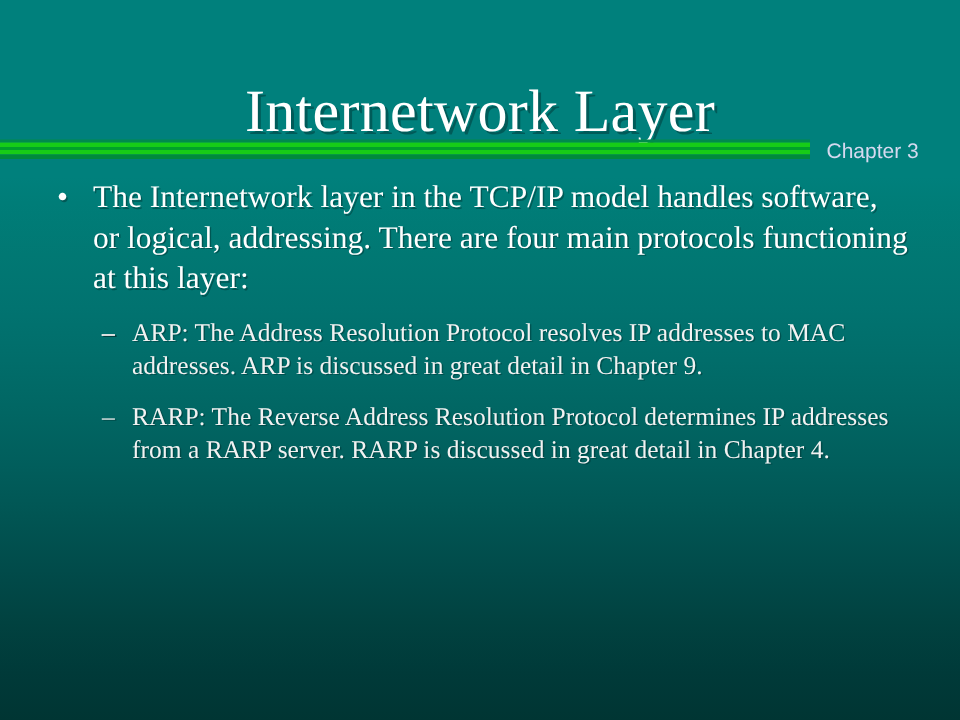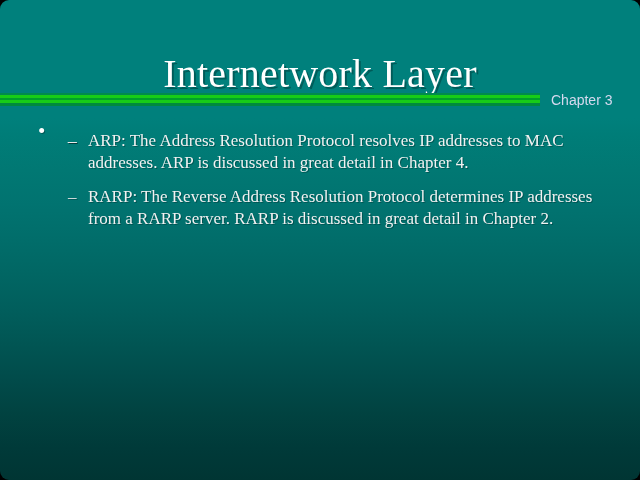--- a/index.html
+++ b/index.html
@@ -23,21 +23,20 @@
         #016d6a 240px,
         #016663 275px,
         #015e5c 310px,
         #015553 345px,
         #014b4a 380px,
         #014240 415px,
         #003a39 448px,
         #003533 480px);
     font-family: "Liberation Serif", "DejaVu Serif", serif;
     color: #ffffff;
-    border-radius: 9px;
   }
 
   
   .title-area {
     position: absolute;
     left: 0;
     top: 24px;
     width: 640px;
     text-align: center;
   }
@@ -156,38 +155,39 @@
       <div class="bar bar-bright-2"></div>
       <div class="bar bar-dark-bot"></div>
     </div>
     <div class="chapter-label">Chapter 3</div>
   </div>
 
   <div class="body-area">
 
     <div class="bullet-l1">
       <span class="marker">•</span>
+      <span>The Internetwork layer in the TCP/IP model handles software, or logical, addressing. There are four main protocols functioning at this layer:</span>
     </div>
 
     <div class="sublist">
 
       <div class="bullet-l2">
         <span class="marker">–</span>
       </div>
 
       <div class="bullet-l2">
         <span class="marker">–</span>
       </div>
 
       <div class="bullet-l2">
         <span class="marker">–</span>
-        <span>ARP: The Address Resolution Protocol resolves IP addresses to MAC addresses. ARP is discussed in great detail in Chapter 4.</span>
+        <span>ARP: The Address Resolution Protocol resolves IP addresses to MAC addresses. ARP is discussed in great detail in Chapter 9.</span>
       </div>
 
       <div class="bullet-l2">
         <span class="marker">–</span>
-        <span>RARP: The Reverse Address Resolution Protocol determines IP addresses from a RARP server. RARP is discussed in great detail in Chapter 2.</span>
+        <span>RARP: The Reverse Address Resolution Protocol determines IP addresses from a RARP server. RARP is discussed in great detail in Chapter 4.</span>
       </div>
 
     </div>
   </div>
 
 </div>
 
 </body></html>

